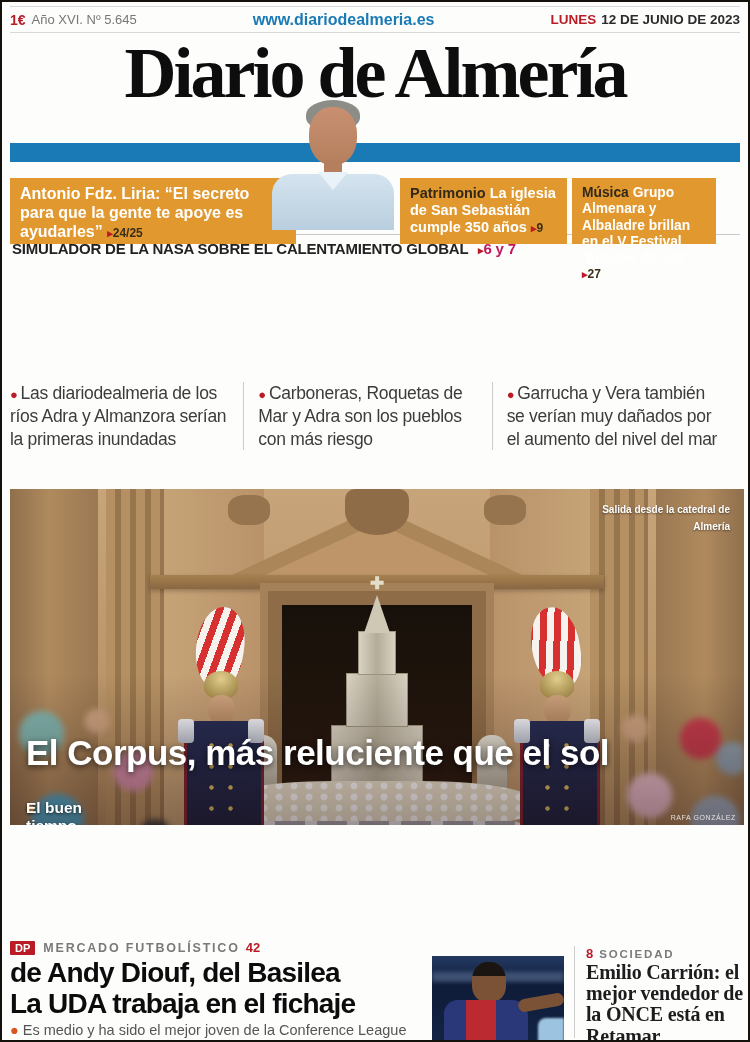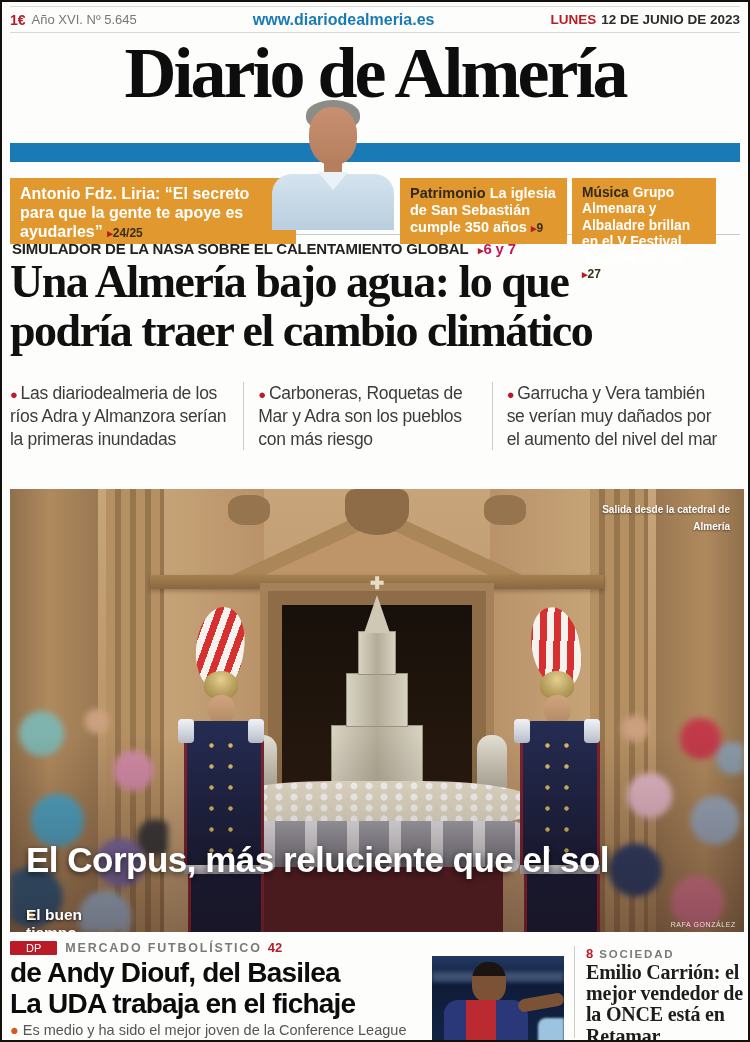--- a/index.html
+++ b/index.html
@@ -58,21 +58,21 @@
         letter-spacing:-0.3px;}
   .bcol + .bcol{border-left:1px solid #ccc;padding-left:14px;}
   .dot{color:#b91c27;font-size:13px;margin-right:3px;}
 
   
   .secrow{position:absolute;top:460px;left:8px;right:8px;border-top:1px solid #ccc;
           padding-top:6px;font-size:12.5px;letter-spacing:1.8px;color:#7a7a7a;font-weight:bold;}
   .secrow .pg{color:#b91c27;letter-spacing:0.5px;margin-right:7px;font-size:13px;}
 
   
-  .photo{position:absolute;top:487px;left:8px;width:734px;height:443px;overflow:hidden;
+  .photo{position:absolute;top:487px;left:8px;width:734px;height:336px;overflow:hidden;
          background:linear-gradient(180deg,#c8a47a,#b08a5e);}
   .photo *{position:absolute;}
   .ph-colL1{left:0;top:0;width:88px;height:100%;background:linear-gradient(90deg,#8f6f4c,#b08a5e 45%,#9a7852);}
   .ph-colL2{left:96px;top:0;width:58px;height:100%;background:repeating-linear-gradient(90deg,#b59062 0 9px,#97754e 9px 15px);}
   .ph-bayL{left:154px;top:0;width:100px;height:100%;background:linear-gradient(90deg,#c6a377,#b9926a);}
   .ph-colR1{right:0;top:0;width:88px;height:100%;background:linear-gradient(270deg,#8f6f4c,#b08a5e 45%,#9a7852);}
   .ph-colR2{right:96px;top:0;width:58px;height:100%;background:repeating-linear-gradient(90deg,#b59062 0 9px,#97754e 9px 15px);}
   .ph-bayR{right:154px;top:0;width:100px;height:100%;background:linear-gradient(270deg,#c6a377,#b9926a);}
   .ph-cornice{left:140px;right:140px;top:86px;height:14px;background:linear-gradient(#a5804f,#8a6742);
               box-shadow:0 2px 4px rgba(0,0,0,.25);}
@@ -156,22 +156,22 @@
   .overlay-title{left:16px;bottom:52px;font-size:35px;font-weight:bold;color:#fff;
                  letter-spacing:-0.5px;text-shadow:0 2px 6px rgba(0,0,0,.65);white-space:nowrap;}
   .overlay-sub{left:16px;bottom:26px;font-size:15.5px;font-weight:bold;color:#fff;
                text-shadow:0 1px 3px rgba(0,0,0,.7);}
   .odot{color:#e8972f;margin-right:4px;}
   .credit{right:8px;bottom:4px;font-size:7px;color:rgba(255,255,255,.8);letter-spacing:.6px;}
 
   
   .sports-kicker{position:absolute;top:938px;left:8px;display:flex;align-items:center;
                  font-size:12.5px;letter-spacing:1.8px;color:#7a7a7a;font-weight:bold;}
-  .dp{background:#b91c27;color:#fff;font-size:11px;letter-spacing:0;padding:1px 16px;
-      margin-right:8px;font-weight:normal;border-radius:1px;}
+  .dp{background:#b91c27;color:#fff;font-size:11px;letter-spacing:0;padding:1px 5px;
+      margin-right:8px;font-weight:bold;border-radius:1px;}
   .sports-kicker .pg{color:#b91c27;letter-spacing:0;margin-left:6px;font-size:13px;}
   .sports-headline{position:absolute;top:956px;left:8px;width:424px;font-size:28px;font-weight:bold;
                    letter-spacing:-0.8px;line-height:1.1;color:#0c0c0c;}
   .sports-sub{position:absolute;top:1020px;left:8px;font-size:14.5px;color:#555;}
   .sports-sub .odot{color:#d8571f;}
 
   .fphoto{position:absolute;left:430px;top:954px;width:132px;height:86px;overflow:hidden;
           background:linear-gradient(180deg,#243a63 0,#0f1c38 32%,#122344 100%);}
   .fphoto *{position:absolute;}
   .fp-band{top:16px;left:0;right:0;height:10px;background:rgba(140,170,210,.35);filter:blur(2px);}
@@ -230,24 +230,20 @@
   </div>
   <div class="teaser t3">
     <span class="prefix">Música</span><span>Grupo Almenara y Albaladre brillan en el V Festival ‘Enclave de Sol’</span>
     <span class="arrow">▸</span><span class="pg">27</span>
   </div>
 
   <div class="rule1"></div>
   <div class="kicker">
     <span>SIMULADOR DE LA NASA SOBRE EL CALENTAMIENTO GLOBAL</span>
     <span class="arrow">▸</span><span class="pg">6 y 7</span>
-  </div>
-  <div class="headline">
-    <div>Una Almería bajo agua: lo que</div>
-    <div>podría traer el cambio climático</div>
   </div>
   <div class="bullets">
     <div class="bcol"><span class="dot">●</span><span>Las diariodealmeria de los ríos Adra y Almanzora serían la primeras inundadas</span></div>
     <div class="bcol"><span class="dot">●</span><span>Carboneras, Roquetas de Mar y Adra son los pueblos con más riesgo</span></div>
     <div class="bcol"><span class="dot">●</span><span>Garrucha y Vera también se verían muy dañados por el aumento del nivel del mar</span></div>
   </div>
 
 
   <div class="photo">
     <div class="ph-colL1"></div>

